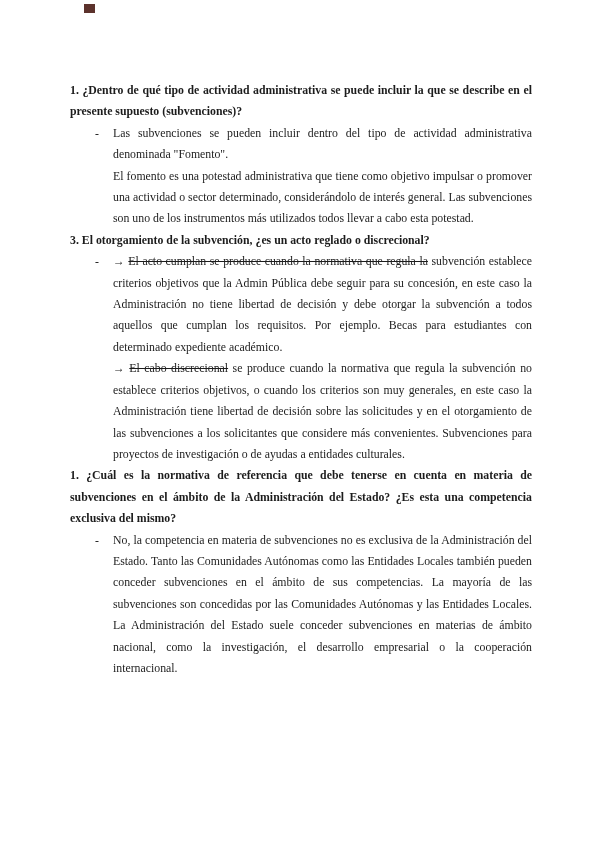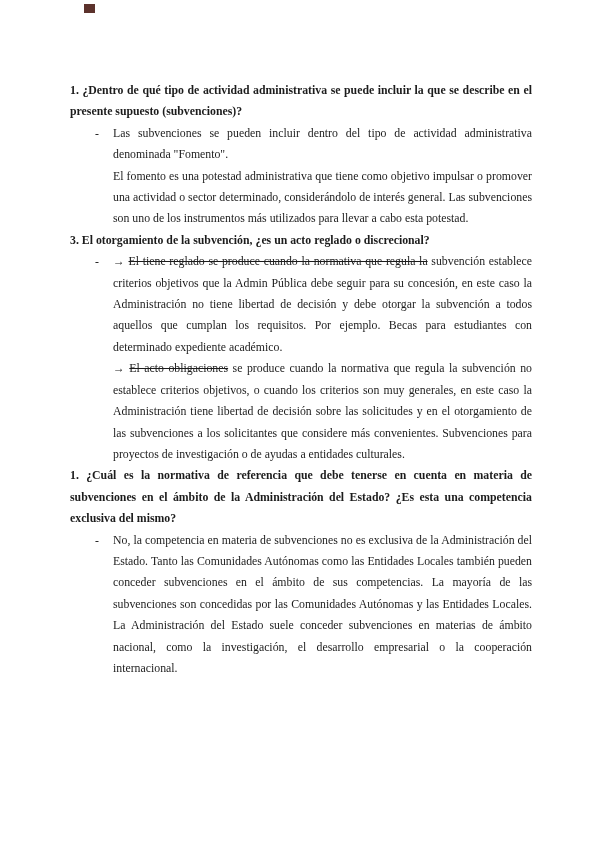--- a/index.html
+++ b/index.html
@@ -61,36 +61,36 @@
   <div class="artifact artifact-top"></div>
   <div class="artifact artifact-bottom"></div>
 
   <div class="content">
 
     <h2 class="qtitle">1. ¿Dentro de qué tipo de actividad administrativa se puede incluir la que se describe en el presente supuesto (subvenciones)?</h2>
     <div class="bullet">
       <span class="marker">-</span>
       <div class="btext">
         <p>Las subvenciones se pueden incluir dentro del tipo de actividad administrativa denominada "Fomento".</p>
-        <p>El fomento es una potestad administrativa que tiene como objetivo impulsar o promover una actividad o sector determinado, considerándolo de interés general. Las subvenciones son uno de los instrumentos más utilizados para llevar a cabo esta potestad.</p>
+        <p>El fomento es una potestad administrativa que tiene como objetivo impulsar o promover una actividad o sector determinado, considerándolo de interés general. Las subvenciones son uno de los instrumentos más utilizados todos llevar a cabo esta potestad.</p>
       </div>
     </div>
 
     <h2 class="qtitle">3. El otorgamiento de la subvención, ¿es un acto reglado o discrecional?</h2>
     <div class="bullet">
       <span class="marker">-</span>
       <div class="btext">
         <p>
           <span>→</span>
-          <span class="struck">El tiene reglado se produce cuando la normativa que regula la</span>
+          <span class="struck">El acto cumplan se produce cuando la normativa que regula la</span>
           <span>subvención establece criterios objetivos que la Admin Pública debe seguir para su concesión, en este caso la Administración no tiene libertad de decisión y debe otorgar la subvención a todos aquellos que cumplan los requisitos. Por ejemplo. Becas para estudiantes con determinado expediente académico.</span>
         </p>
         <p>
           <span>→</span>
-          <span class="struck">El acto obligaciones</span>
+          <span class="struck">El cabo discrecional</span>
           <span>se produce cuando la normativa que regula la subvención no establece criterios objetivos, o cuando los criterios son muy generales, en este caso la Administración tiene libertad de decisión sobre las solicitudes y en el otorgamiento de las subvenciones a los solicitantes que considere más convenientes. Subvenciones para proyectos de investigación o de ayudas a entidades culturales.</span>
         </p>
       </div>
     </div>
 
     <h2 class="qtitle">1. ¿Cuál es la normativa de referencia que debe tenerse en cuenta en materia de subvenciones en el ámbito de la Administración del Estado? ¿Es esta una competencia exclusiva del mismo?</h2>
     <div class="bullet">
       <span class="marker">-</span>
       <div class="btext">
         <p>No, la competencia en materia de subvenciones no es exclusiva de la Administración del Estado. Tanto las Comunidades Autónomas como las Entidades Locales también pueden conceder subvenciones en el ámbito de sus competencias. La mayoría de las subvenciones son concedidas por las Comunidades Autónomas y las Entidades Locales. La Administración del Estado suele conceder subvenciones en materias de ámbito nacional, como la investigación, el desarrollo empresarial o la cooperación internacional.</p>

